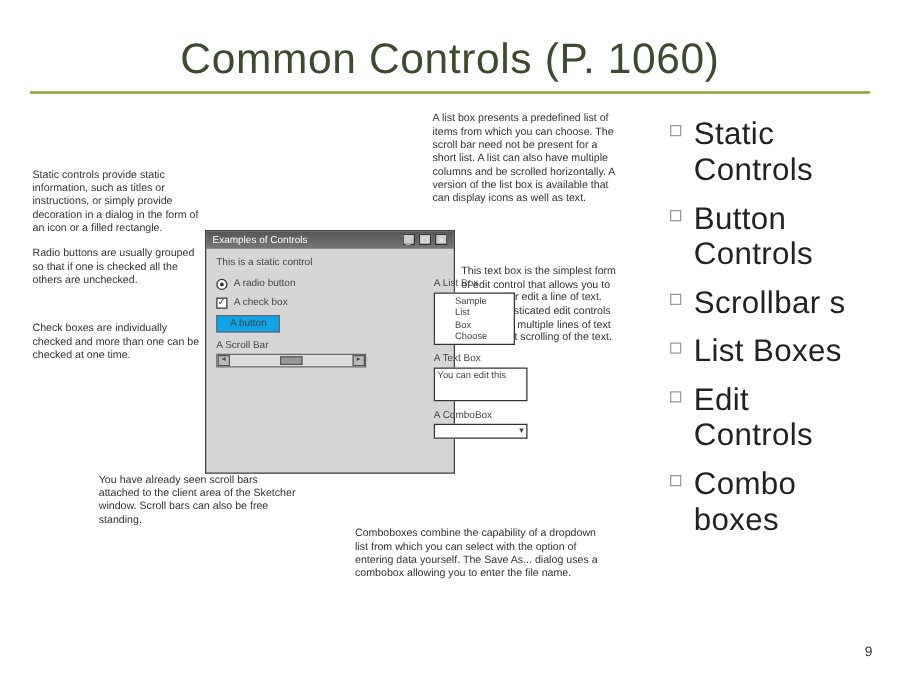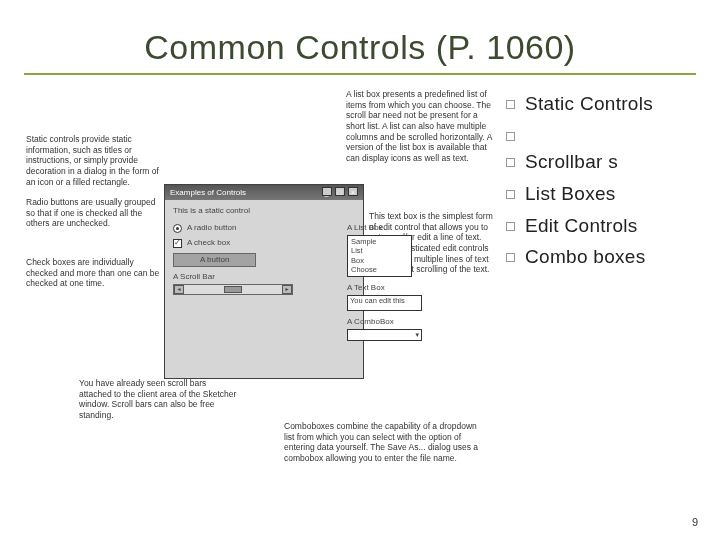--- a/index.html
+++ b/index.html
@@ -22,21 +22,21 @@
     color: #3c4a2e;
     border-bottom: 2px solid #8aa636;
     padding-bottom: 6px;
     margin-bottom: 14px;
     letter-spacing: 0.5px;
     font-family: "Arial", sans-serif;
     text-align: center;
   }
   .content {
     display: flex;
-    gap: 2px;
+    gap: 32px;
   }
   .left {
     flex: 0 0 480px;
     position: relative;
     height: 420px;
   }
   .right {
     flex: 1;
     padding-top: 4px;
   }
@@ -48,21 +48,21 @@
   }
   .bullet-sq {
     width: 9px;
     height: 9px;
     border: 1px solid #999;
     background: #fff;
     margin-top: 7px;
     flex-shrink: 0;
   }
   .bullet-text {
-    font-size: 19px;
+    font-size: 25px;
     color: #222;
     line-height: 1.15;
     letter-spacing: 0.3px;
   }
   .page-num {
     position: absolute;
     bottom: 12px;
     right: 22px;
     font-size: 11px;
     color: #333;
@@ -122,27 +122,27 @@
   .dlg-row { margin-bottom: 5px; display:flex; align-items:center; gap:5px;}
   .dlg-static { font-size: 8px; margin-bottom: 7px;}
   .radio-sym, .check-sym {
     width: 9px; height: 9px; border: 1px solid #333; background:#fff; display:inline-block;
   }
   .radio-sym { border-radius: 50%; position:relative;}
   .radio-sym::after{content:'';position:absolute;left:2px;top:2px;width:3px;height:3px;background:#333;border-radius:50%;}
   .check-sym { position:relative;}
   .check-sym::after{content:'✓';position:absolute;left:0;top:-2px;font-size:8px;}
   .dlg-btn {
-    display:inline-block; padding: 1px 26px; background:#a3a3a3; border:1px solid #666; font-size:8px;
+    display:inline-block; padding: 1px 10px; background:#0ea5e9; border:1px solid #666; font-size:8px;
   }
   .dlg-hdr { font-size:8px; margin-bottom:2px;}
   .listbox {
-    background:#fff; border:1px solid #333; width:65px; height:42px; font-size:7.5px; padding:1px 3px;
-  }
-  .editline { background:#fff; border:1px solid #333; width:75px; height:16px; font-size:7.5px; padding:0 2px;}
+    background:#fff; border:1px solid #333; width:65px; height:42px; font-size:7.5px; padding:1px 16px;
+  }
+  .editline { background:#fff; border:1px solid #333; width:75px; height:27px; font-size:7.5px; padding:0 2px;}
   .combo { background:#fff; border:1px solid #333; width:75px; height:12px; display:flex; justify-content:space-between; align-items:center; padding:0 2px; font-size:7.5px;}
   .combo .arr{font-size:7px;}
   .scrollbar {
     width:120px; height:11px; background:#ddd; border:1px solid #666; display:flex; align-items:center; justify-content:space-between;
   }
   .scrollbar .sbtn{width:10px;height:9px;background:#bbb;border:1px solid #555;font-size:6px;text-align:center;}
   .scrollbar .thumb{width:18px;height:7px;background:#999;border:1px solid #555;}
   .half { display:flex; gap:10px; }
   .leftcol{flex:1;} .rightcol{flex:1;margin-left:44px;}
 </style>
@@ -216,20 +216,21 @@
       </div>
     </div>
 
     <div class="right">
       <div class="bullet-line">
         <span class="bullet-sq"></span>
         <span class="bullet-text">Static Controls</span>
       </div>
       <div class="bullet-line">
         <span class="bullet-sq"></span>
+        <span class="bullet-text">Button Controls</span>
       </div>
       <div class="bullet-line">
         <span class="bullet-sq"></span>
         <span class="bullet-text">Scrollbar s</span>
       </div>
       <div class="bullet-line">
         <span class="bullet-sq"></span>
         <span class="bullet-text">List Boxes</span>
       </div>
       <div class="bullet-line">

